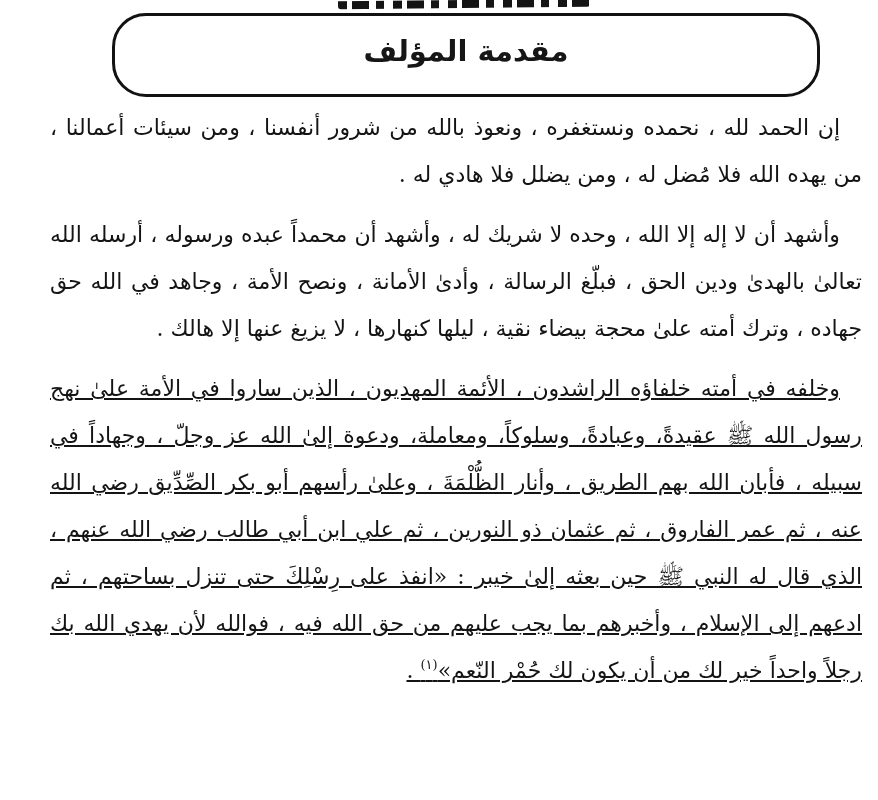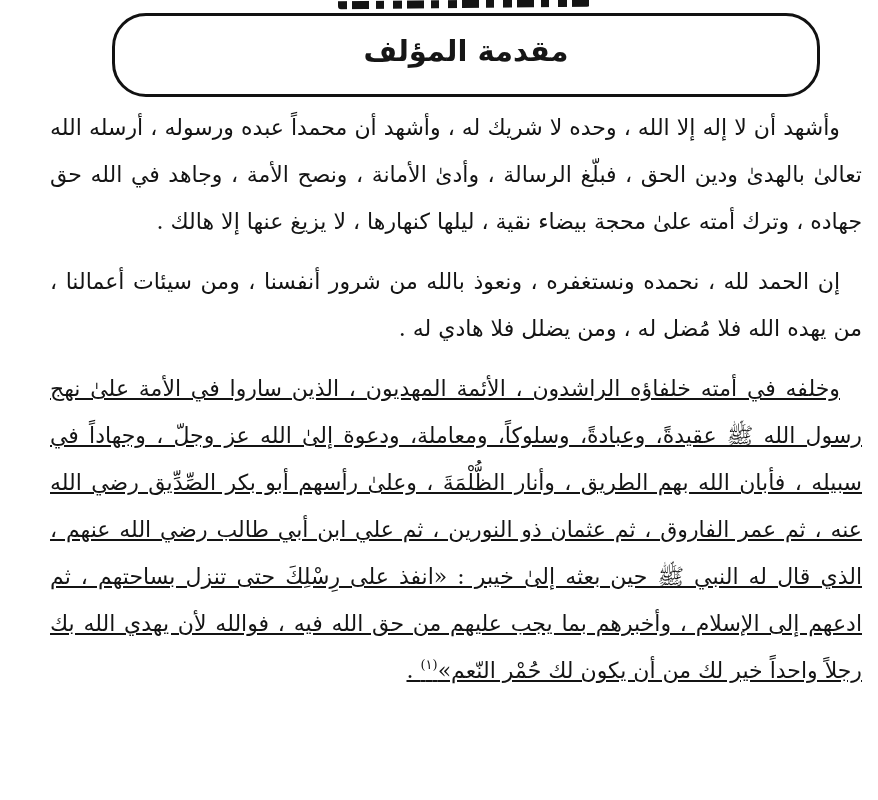--- a/index.html
+++ b/index.html
@@ -73,18 +73,18 @@
 
 <div class="page">
 
   <div class="top-ornament"></div>
 
   <div class="header-box">
     <h1 class="header-title">مقدمة المؤلف</h1>
   </div>
 
   <div class="body-text">
+    <p>إن الحمد لله ، نحمده ونستغفره ، ونعوذ بالله من شرور أنفسنا ، ومن سيئات أعمالنا ، من يهده الله فلا مُضل له ، ومن يضلل فلا هادي له .</p>
     <p>وأشهد أن لا إله إلا الله ، وحده لا شريك له ، وأشهد أن محمداً عبده ورسوله ، أرسله الله تعالىٰ بالهدىٰ ودين الحق ، فبلّغ الرسالة ، وأدىٰ الأمانة ، ونصح الأمة ، وجاهد في الله حق جهاده ، وترك أمته علىٰ محجة بيضاء نقية ، ليلها كنهارها ، لا يزيغ عنها إلا هالك .</p>
-    <p>إن الحمد لله ، نحمده ونستغفره ، ونعوذ بالله من شرور أنفسنا ، ومن سيئات أعمالنا ، من يهده الله فلا مُضل له ، ومن يضلل فلا هادي له .</p>
     <p><span>وخلفه في أمته خلفاؤه الراشدون ، الأئمة المهديون ، الذين ساروا في الأمة علىٰ نهج رسول الله ﷺ عقيدةً، وعبادةً، وسلوكاً، ومعاملة، ودعوة إلىٰ الله عز وجلّ ، وجهاداً في سبيله ، فأبان الله بهم الطريق ، وأنار الظُّلْمَةَ ، وعلىٰ رأسهم أبو بكر الصِّدِّيق رضي الله عنه ، ثم عمر الفاروق ، ثم عثمان ذو النورين ، ثم علي ابن أبي طالب رضي الله عنهم ، الذي قال له النبي ﷺ حين بعثه إلىٰ خيبر : «انفذ على رِسْلِكَ حتى تنزل بساحتهم ، ثم ادعهم إلى الإسلام ، وأخبرهم بما يجب عليهم من حق الله فيه ، فوالله لأن يهدي الله بك رجلاً واحداً خير لك من أن يكون لك حُمْر النّعم»</span><sup class="fn">(١)</sup><span> .</span></p>
   </div>
 
 </div>
 
 </body></html>

